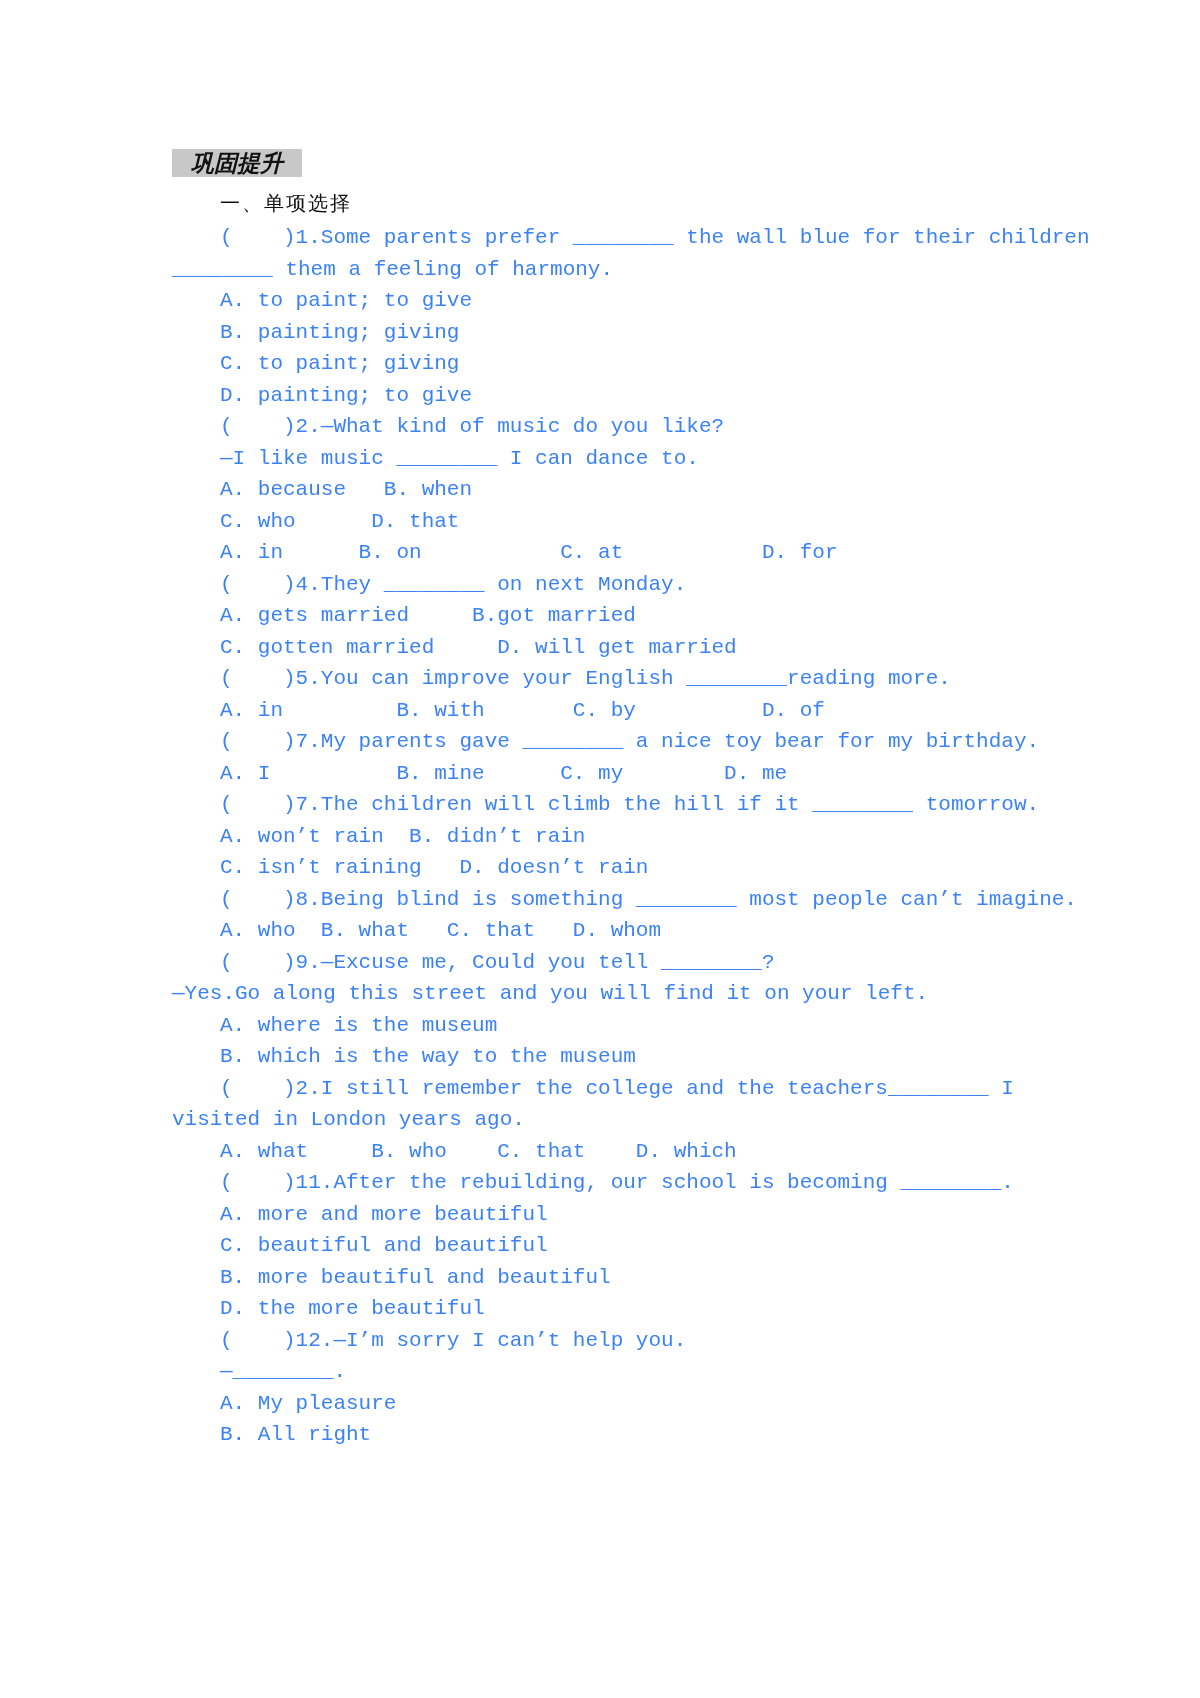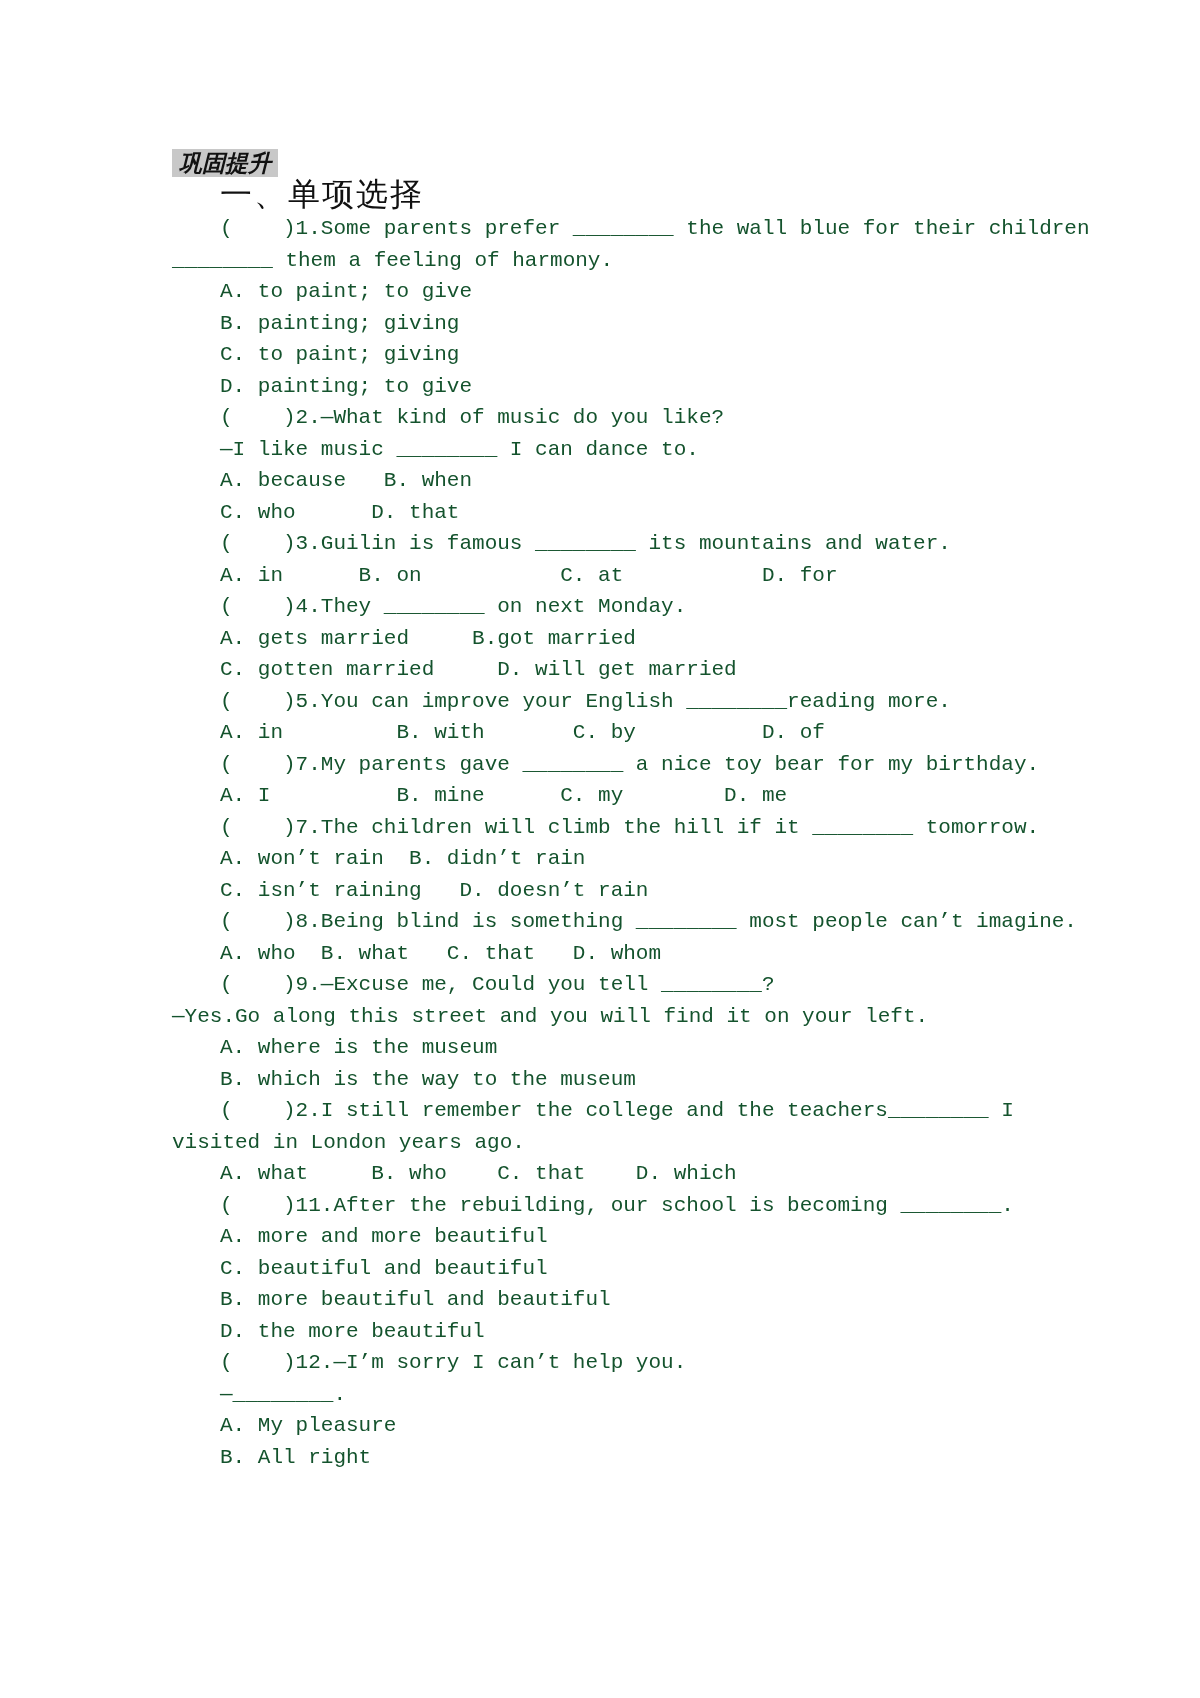--- a/index.html
+++ b/index.html
@@ -21,42 +21,42 @@
     top: 149px;
     width: 980px;
   }
   .ex-header {
     display: inline-block;
     font-family: "Liberation Sans", sans-serif;
     font-size: 23px;
     line-height: 28px;
     font-weight: bold;
     font-style: italic;
-    padding: 0 7px;
+    padding: 0 19px;
     color: #111111;
     text-align: right;
   }
   .section-title {
     font-family: "Liberation Sans", sans-serif;
-    font-size: 32px;
+    font-size: 20px;
     line-height: 33px;
     margin-left: 48px;
-    margin-top: 1px;
+    margin-top: 10px;
     letter-spacing: 2px;
     color: #111111;
   }
   .lines {
     margin-top: 2px;
   }
   .line {
     font-family: "Liberation Mono", "DejaVu Sans Mono", monospace;
     font-size: 21px;
     line-height: 31.5px;
     white-space: pre;
-    color: #14532d;
+    color: #3b82f6;
   }
   .line.ind {
     margin-left: 48px;
   }
 </style>
 </head>
 <body>
 
 <div class="page">
   <div class="content">
@@ -66,21 +66,20 @@
         <div class="line ind">(    )1.Some parents prefer ________ the wall blue for their children</div>
         <div class="line">________ them a feeling of harmony.</div>
         <div class="line ind">A. to paint; to give</div>
         <div class="line ind">B. painting; giving</div>
         <div class="line ind">C. to paint; giving</div>
         <div class="line ind">D. painting; to give</div>
         <div class="line ind">(    )2.—What kind of music do you like?</div>
         <div class="line ind">—I like music ________ I can dance to.</div>
         <div class="line ind">A. because   B. when</div>
         <div class="line ind">C. who      D. that</div>
-        <div class="line ind">(    )3.Guilin is famous ________ its mountains and water.</div>
         <div class="line ind">A. in      B. on           C. at           D. for</div>
         <div class="line ind">(    )4.They ________ on next Monday.</div>
         <div class="line ind">A. gets married     B.got married</div>
         <div class="line ind">C. gotten married     D. will get married</div>
         <div class="line ind">(    )5.You can improve your English ________reading more.</div>
         <div class="line ind">A. in         B. with       C. by          D. of</div>
         <div class="line ind">(    )7.My parents gave ________ a nice toy bear for my birthday.</div>
         <div class="line ind">A. I          B. mine      C. my        D. me</div>
         <div class="line ind">(    )7.The children will climb the hill if it ________ tomorrow.</div>
         <div class="line ind">A. won’t rain  B. didn’t rain</div>

